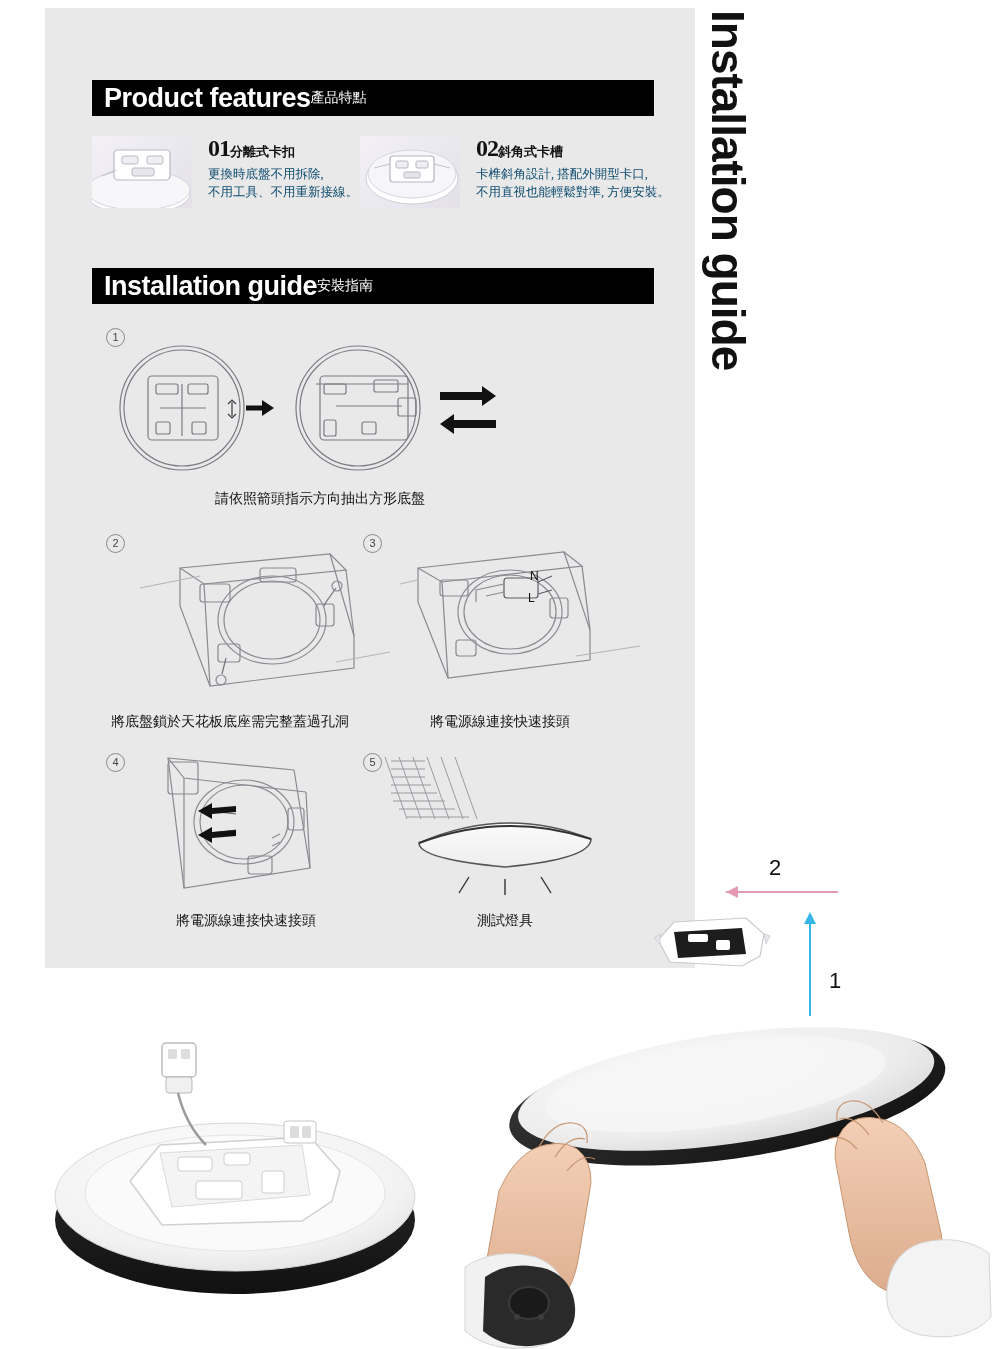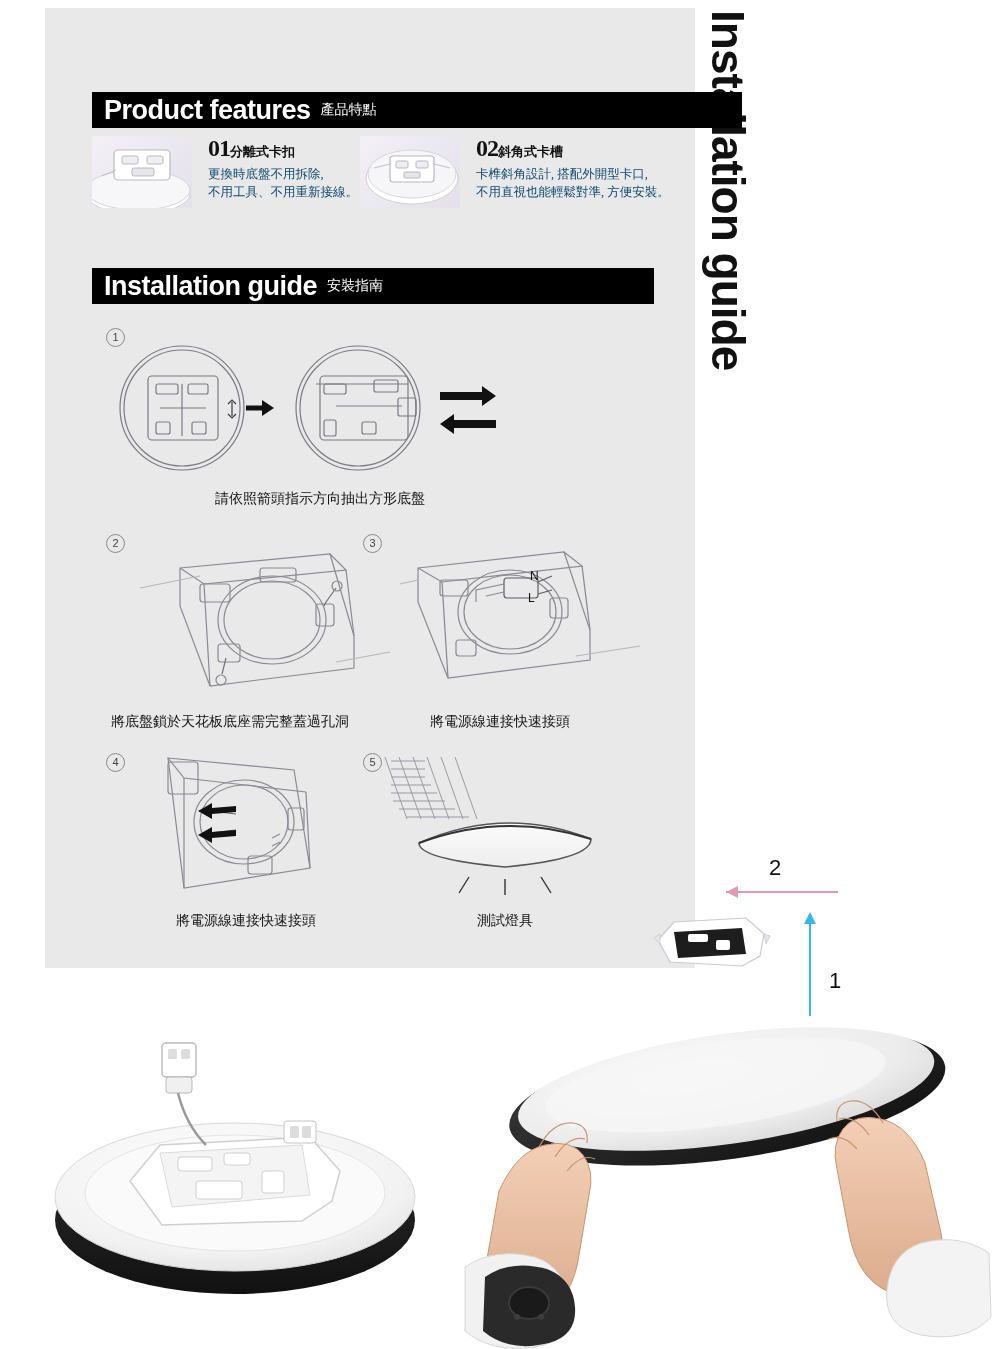--- a/index.html
+++ b/index.html
@@ -31,23 +31,23 @@
     line-height:1;
   }
 
   
   .bar{
     position:absolute;background:#000;color:#fff;
     display:flex;align-items:center;
     padding-left:12px;box-sizing:border-box;
   }
   .bar .en{font-size:27px;font-weight:bold;letter-spacing:-0.5px;}
-  .bar .zh{font-size:14px;margin-left:10px;font-weight:normal;}
-
-  #bar-features{left:92px;top:92px;width:650px;height:36px;}
+  .bar .zh{font-size:14px;font-weight:normal;}
+
+  #bar-features{left:92px;top:80px;width:562px;height:36px;}
   #bar-guide{left:92px;top:268px;width:562px;height:36px;}
 
   
   .feat{position:absolute;}
   .feat .thumb{
     position:absolute;left:0;top:0;width:100px;height:72px;
     background:linear-gradient(135deg,#f3f1f6 0%,#e3e0ea 100%);
     overflow:hidden;
   }
   .feat .txt{position:absolute;left:116px;top:0;width:200px;font-family:Liberation Serif, serif;}

